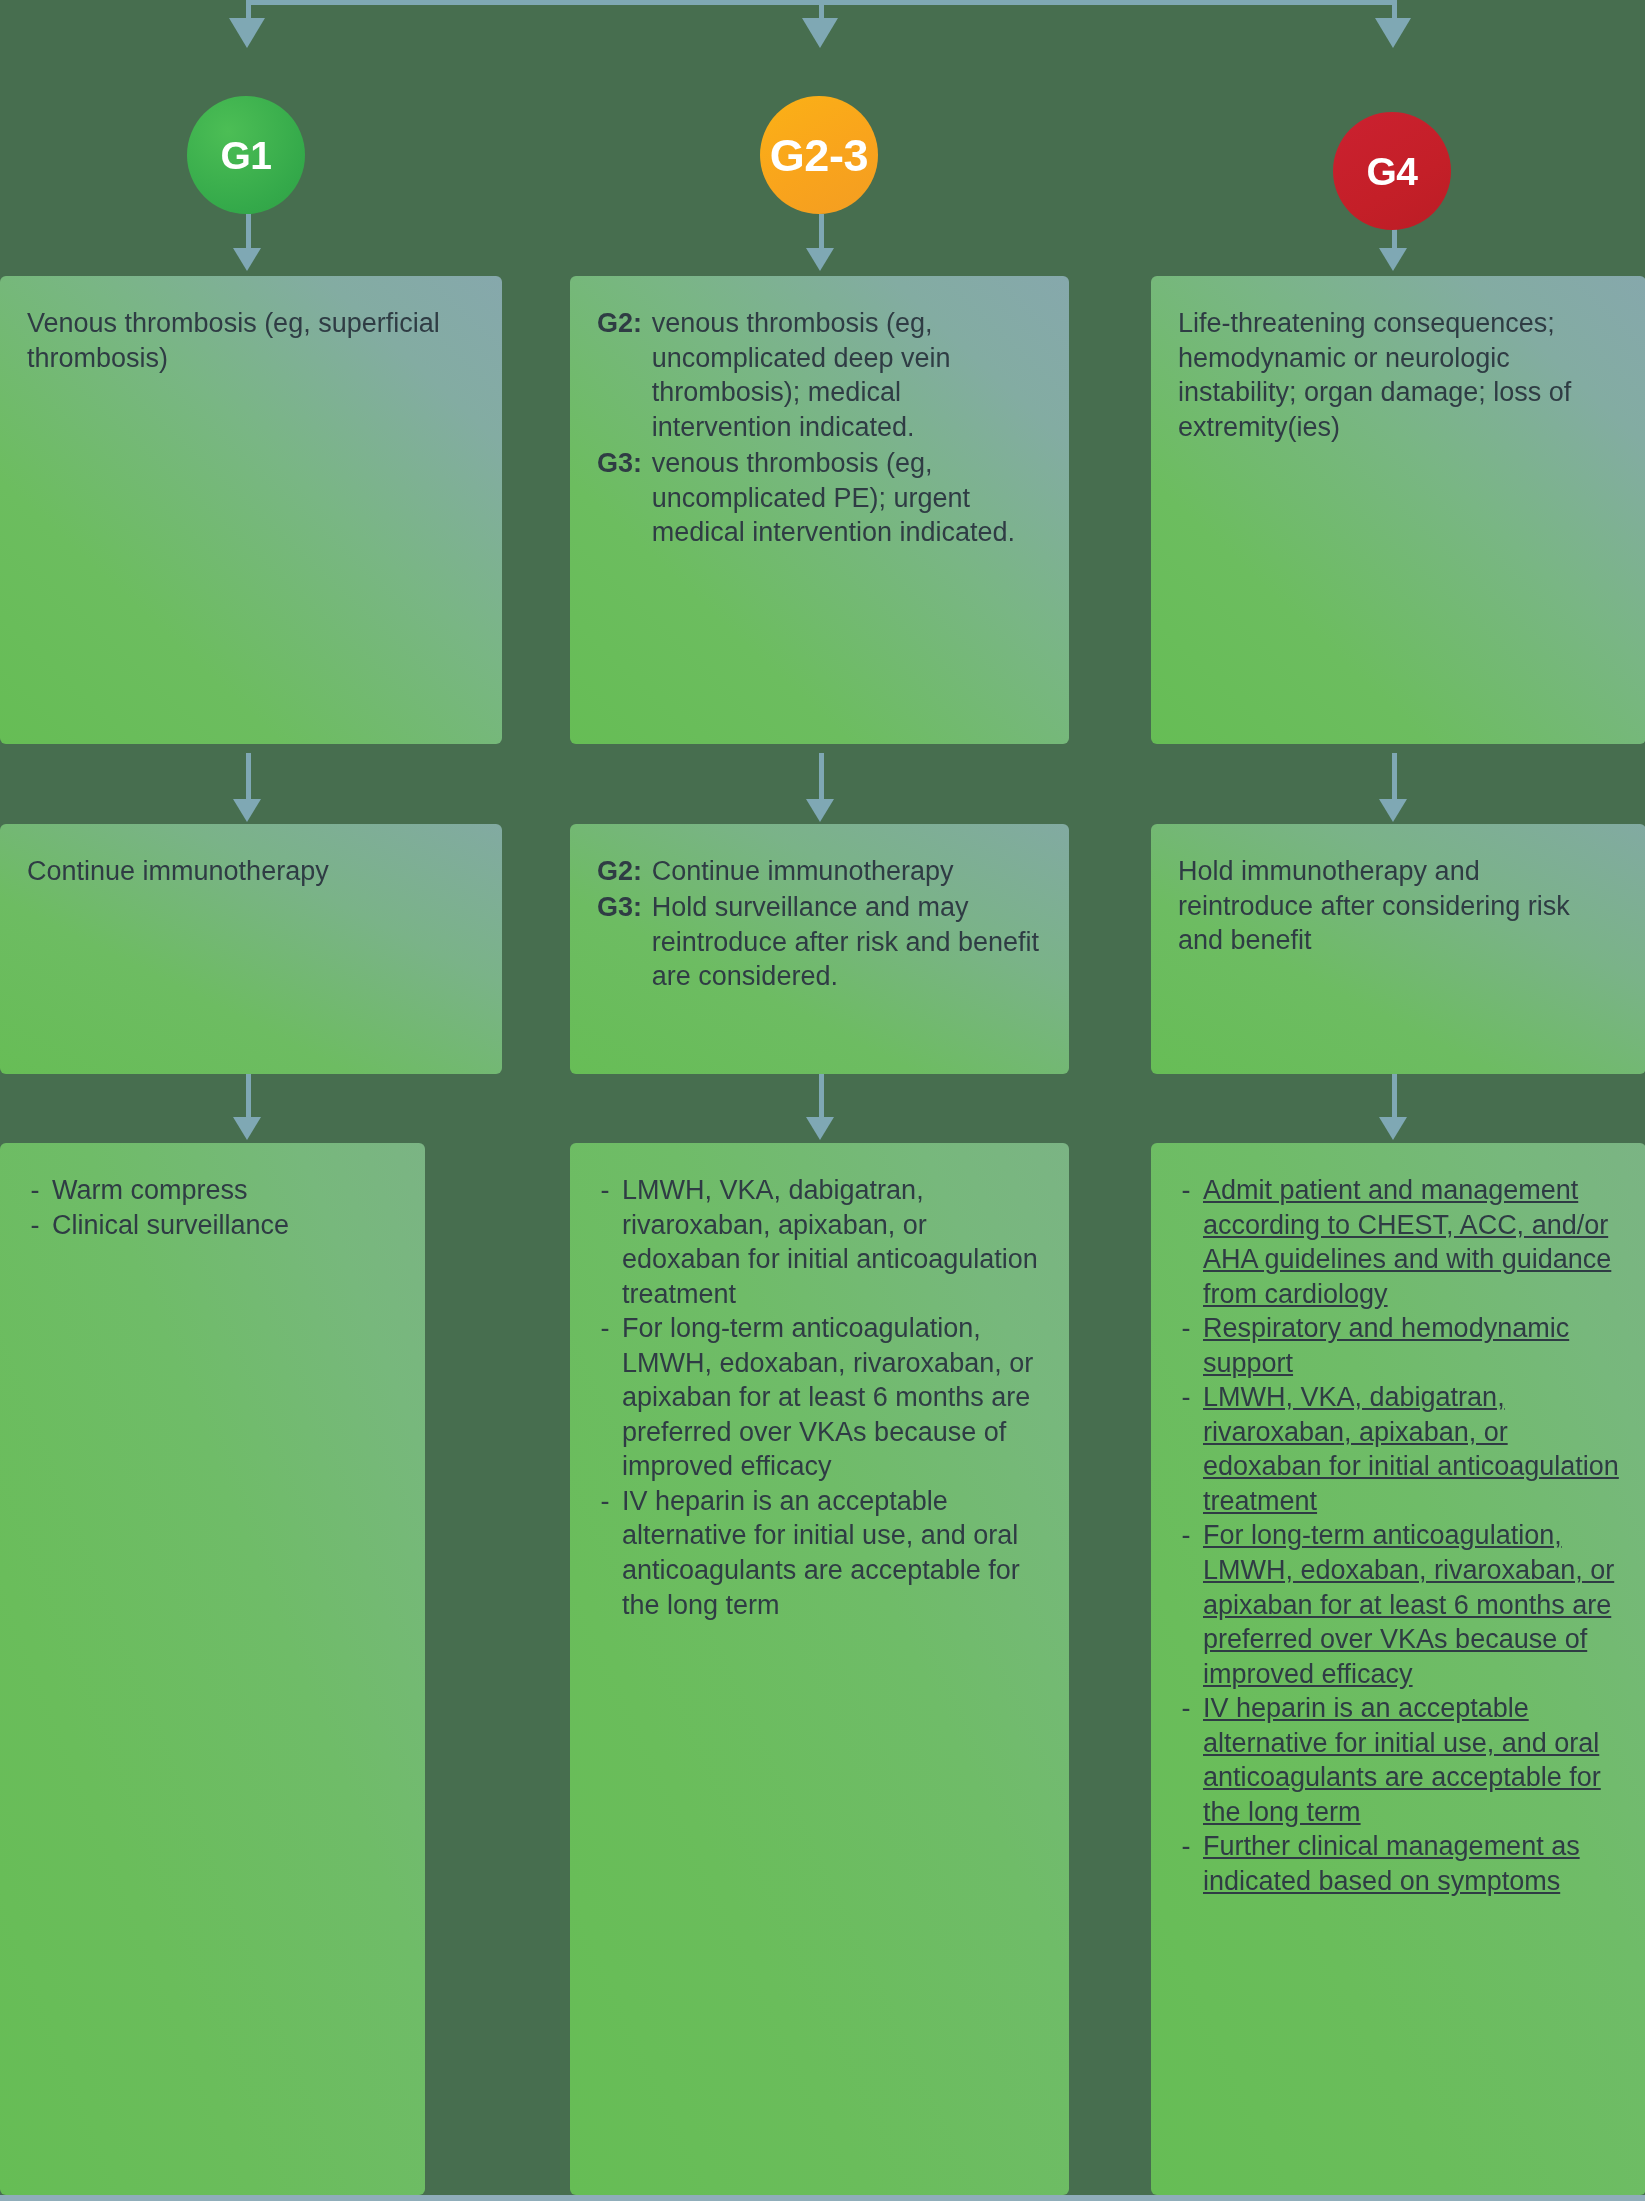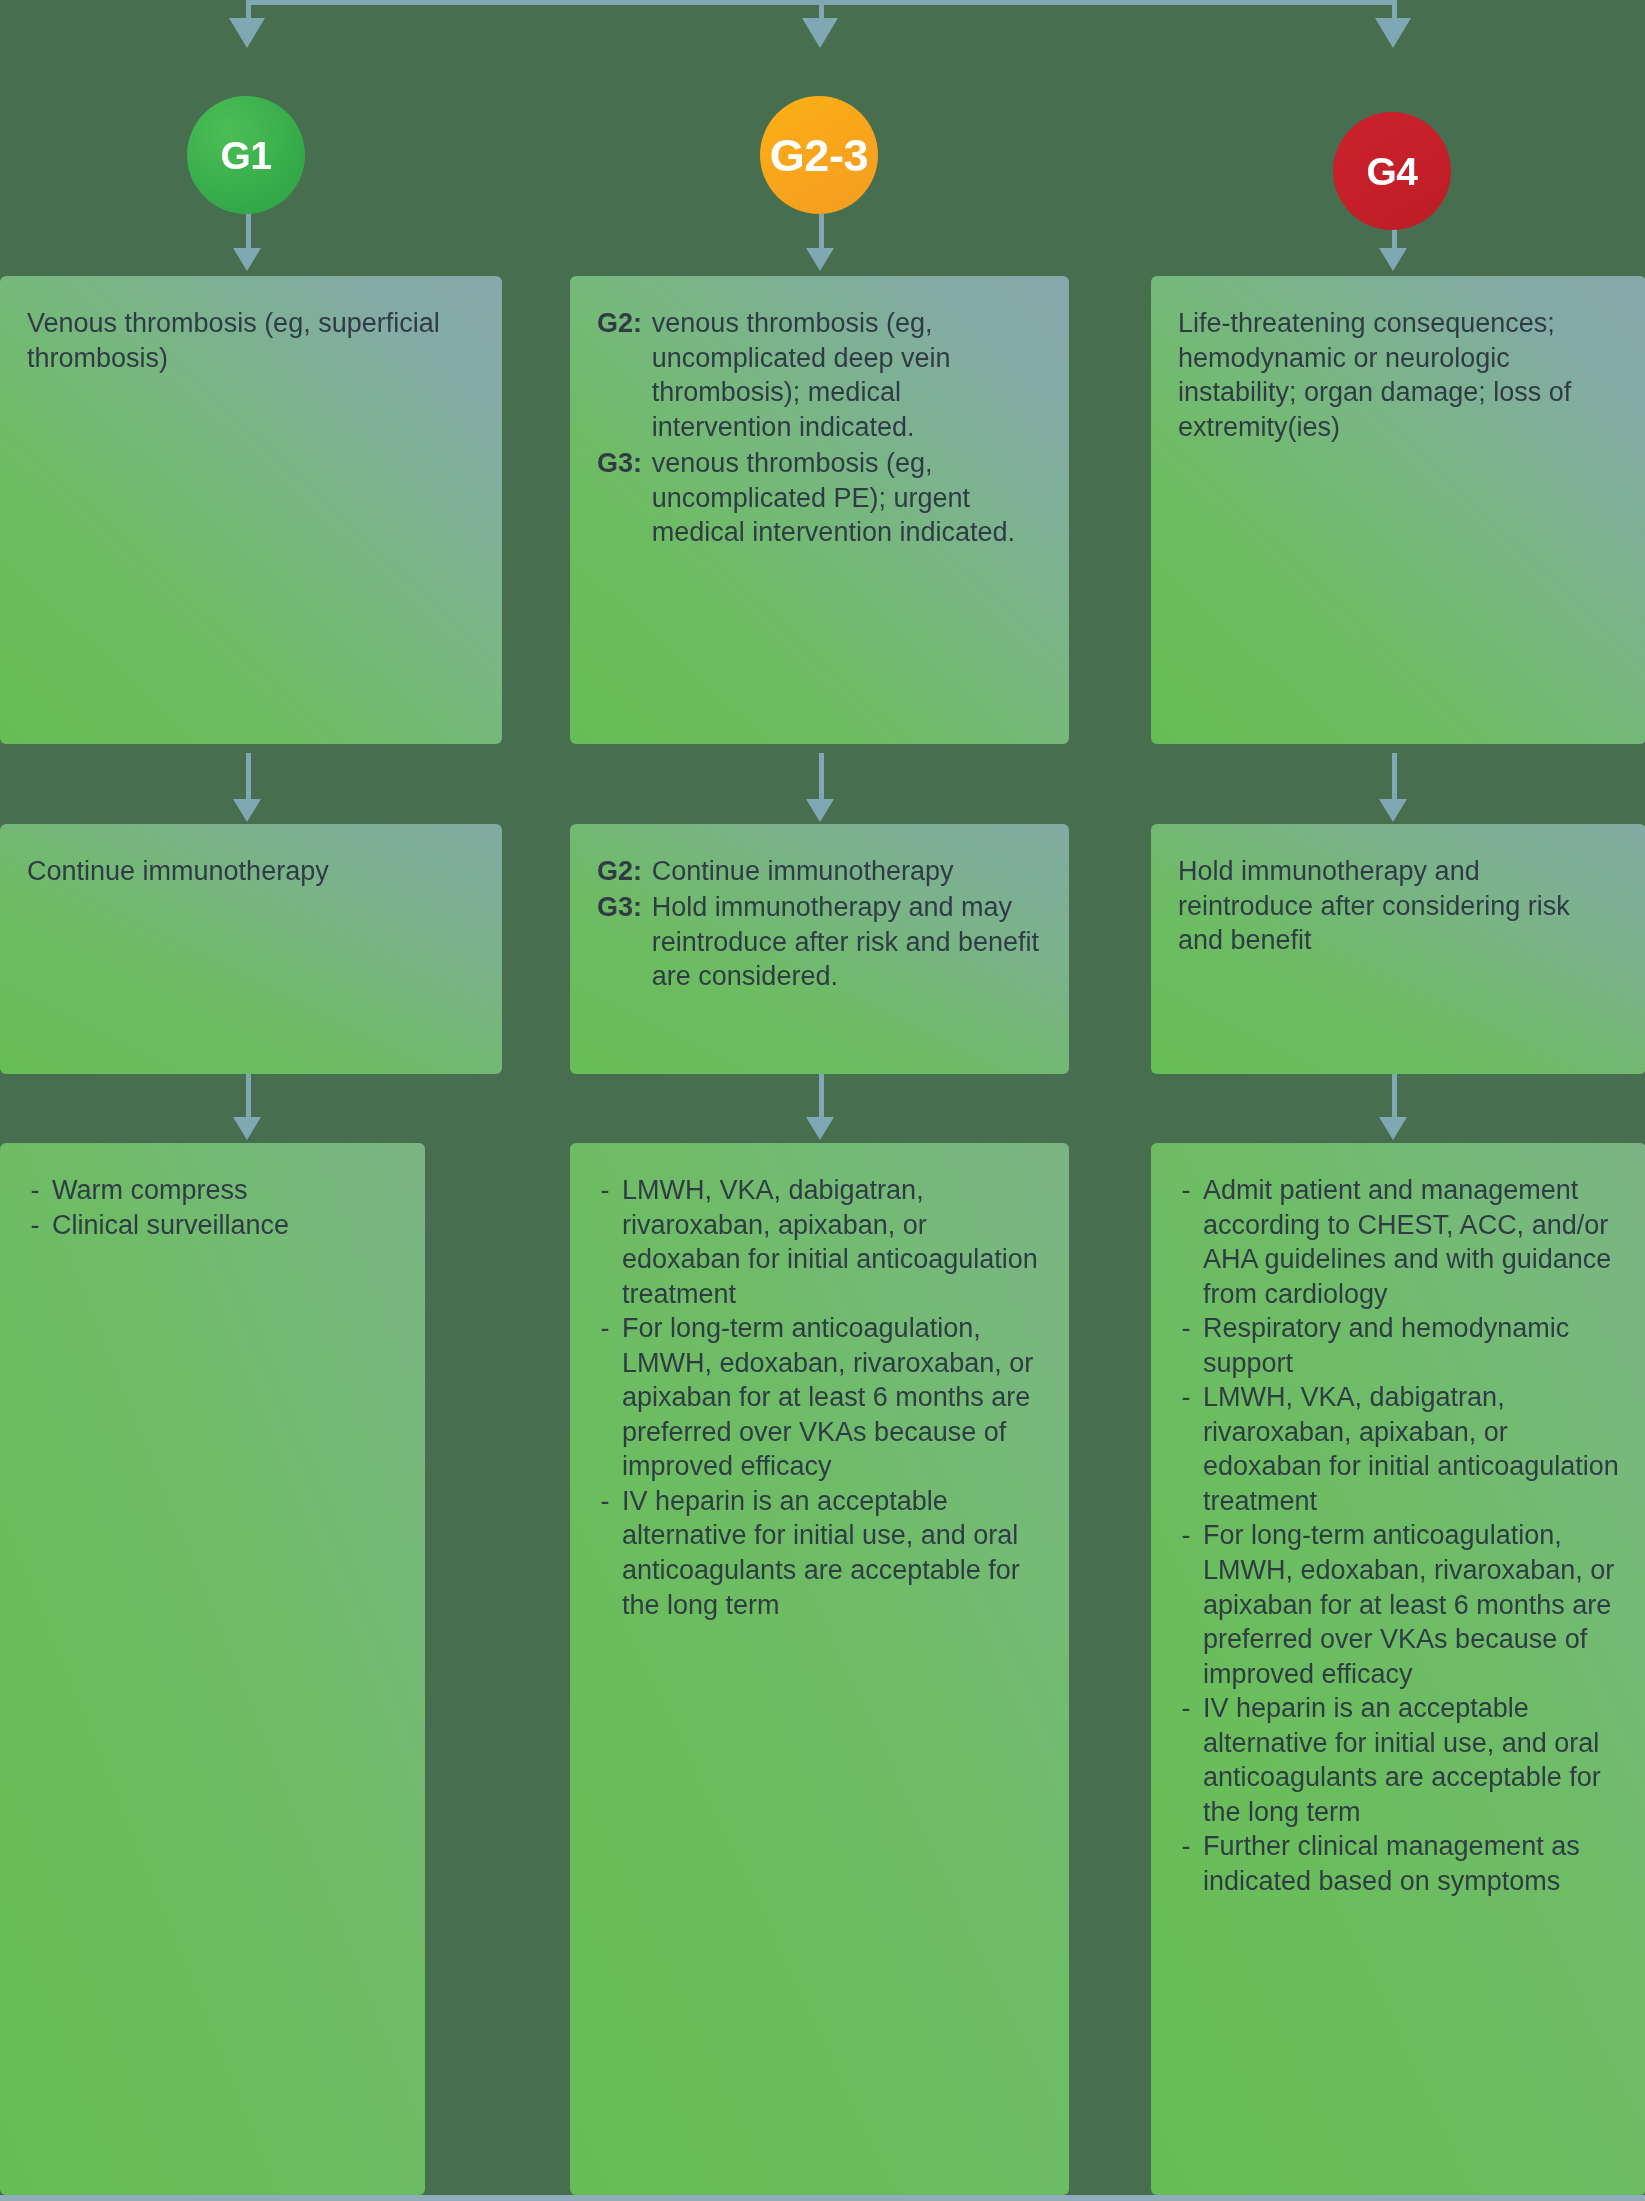--- a/index.html
+++ b/index.html
@@ -217,21 +217,21 @@
     <p>Continue immunotherapy</p>
   </div>
 
   <div class="box flat" style="left:570px; top:824px; width:499px; height:250px;">
     <div class="grade-line">
       <span class="tag">G2:</span>
       <span class="tag-text">Continue immunotherapy</span>
     </div>
     <div class="grade-line">
       <span class="tag">G3:</span>
-      <span class="tag-text">Hold immunotherapy and may reintroduce after risk and benefit are considered.</span>
+      <span class="tag-text">Hold surveillance and may reintroduce after risk and benefit are considered.</span>
     </div>
   </div>
 
   <div class="box flat" style="left:1151px; top:824px; width:495px; height:250px;">
     <p>Hold immunotherapy and reintroduce after considering risk and benefit</p>
   </div>
 
   <div class="box tall-green" style="left:0px; top:1143px; width:425px; height:1052px;">
     <ul class="dash-list">
       <li>Warm compress</li>
@@ -240,21 +240,21 @@
   </div>
 
   <div class="box tall-green" style="left:570px; top:1143px; width:499px; height:1052px;">
     <ul class="dash-list">
       <li>LMWH, VKA, dabigatran, rivaroxaban, apixaban, or edoxaban for initial anticoagulation treatment</li>
       <li>For long-term anticoagulation, LMWH, edoxaban, rivaroxaban, or apixaban for at least 6 months are preferred over VKAs because of improved efficacy</li>
       <li>IV heparin is an acceptable alternative for initial use, and oral anticoagulants are acceptable for the long term</li>
     </ul>
   </div>
 
-  <div class="box tall-green" style="left:1151px; top:1143px; width:495px; height:1052px;">
+  <div class="box tall-green" style="left:1151px; top:1143px; width:495px; height:1052px;text-decoration:underline;">
     <ul class="dash-list">
       <li>Admit patient and management according to CHEST, ACC, and/or AHA guidelines and with guidance from cardiology</li>
       <li>Respiratory and hemodynamic support</li>
       <li>LMWH, VKA, dabigatran, rivaroxaban, apixaban, or edoxaban for initial anticoagulation treatment</li>
       <li>For long-term anticoagulation, LMWH, edoxaban, rivaroxaban, or apixaban for at least 6 months are preferred over VKAs because of improved efficacy</li>
       <li>IV heparin is an acceptable alternative for initial use, and oral anticoagulants are acceptable for the long term</li>
       <li>Further clinical management as indicated based on symptoms</li>
     </ul>
   </div>
 

